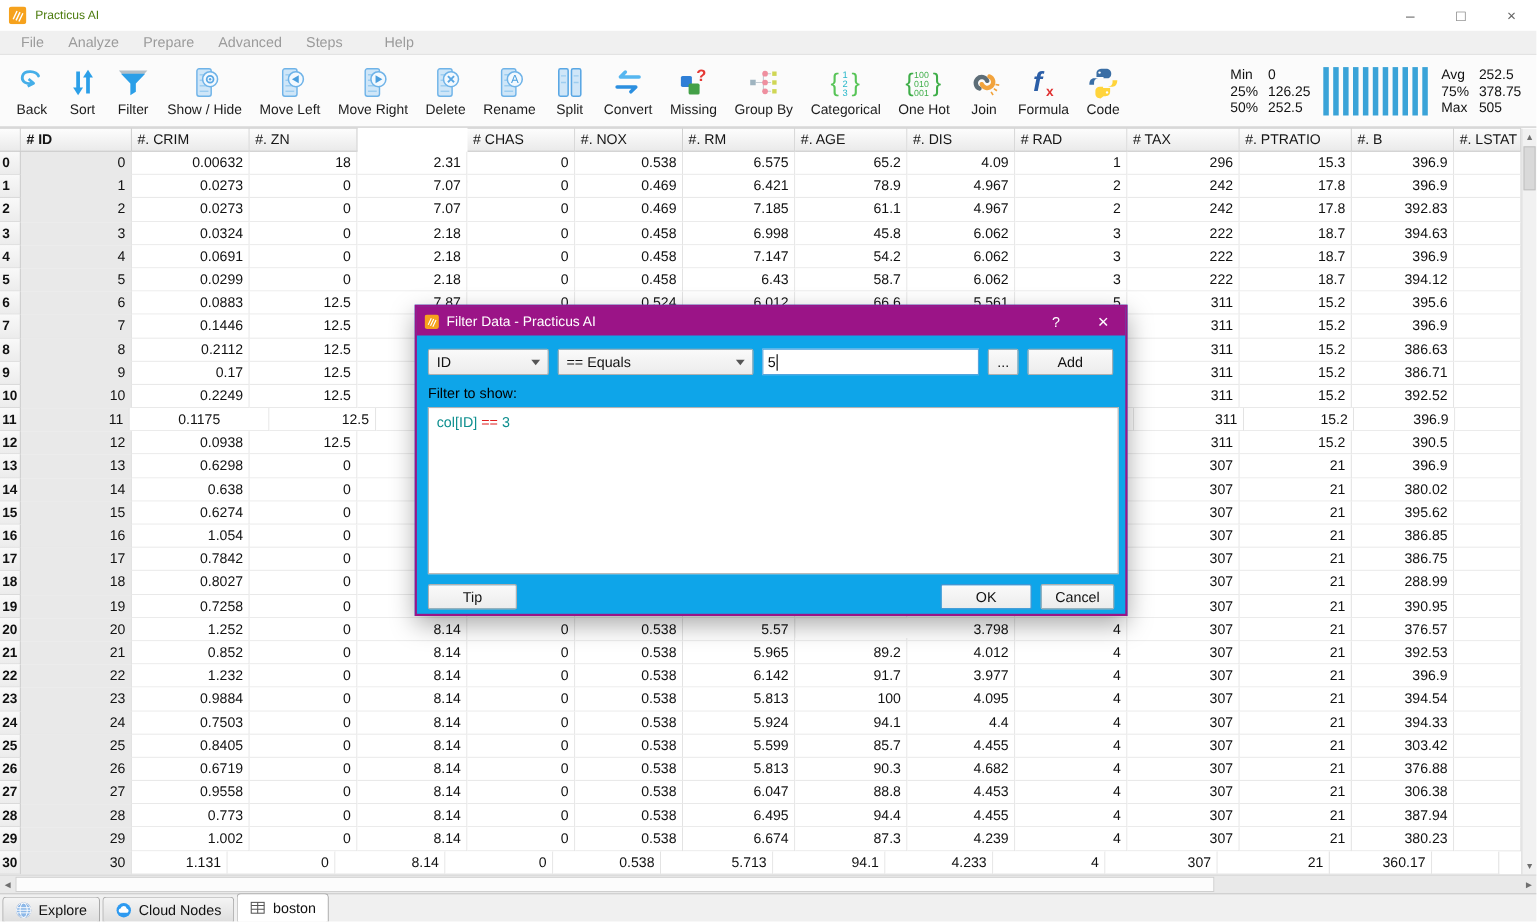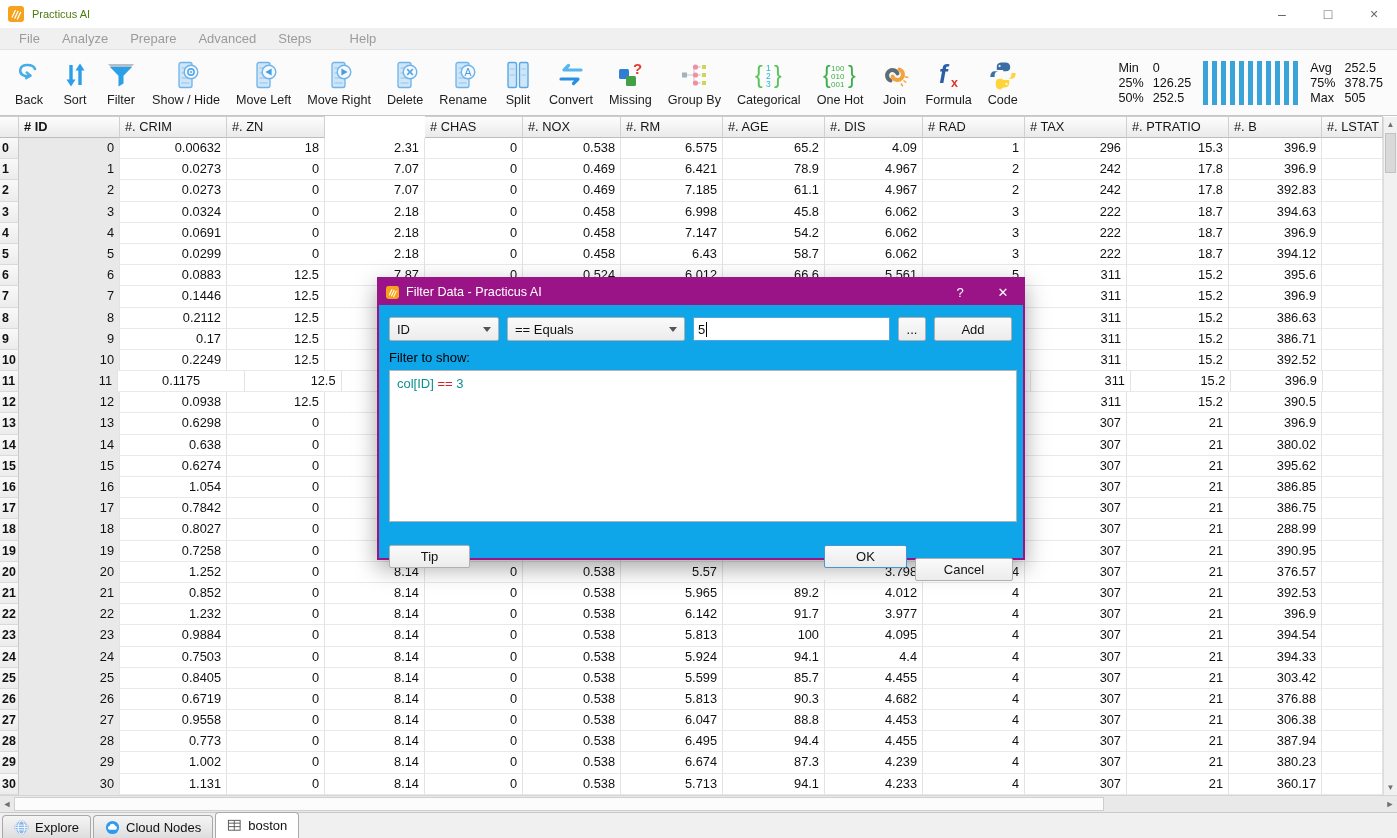--- a/index.html
+++ b/index.html
@@ -72,21 +72,21 @@
   .btn{height:24px;background:linear-gradient(#fafafa,#ececec);border:1px solid #b0b0b0;border-radius:2px;display:flex;align-items:center;justify-content:center;font-size:13px;box-sizing:border-box;}
   .btn.more{width:28px;}
   .btn.add{width:78px;}
   .dlg-label{margin:9px 0 5px 0;font-size:13px;color:#000;}
   .dlg-textarea{width:628px;height:152px;background:#fff;border:1px solid #b3b3b3;box-sizing:border-box;padding:5px 7px;font-size:13px;overflow:hidden;}
   .code-teal{color:#0e8f8f;}
   .code-red{color:#e02020;}
   .dlg-foot{display:flex;align-items:center;margin-top:9px;}
   .btn.tip{width:81px;height:23px;}
   .btn.ok{width:83px;height:23px;border:1px solid #4596d2;margin-left:auto;}
-  .btn.cancel{width:98px;height:23px;margin-left:8px;margin-top:27px;}
+  .btn.cancel{width:67px;height:23px;margin-left:8px;}
 </style>
 </head>
 <body>
 
 <div id="app">
 
   <div class="titlebar">
     <span class="logo"><svg width="16" height="16" viewBox="0 0 16 16">
           <rect width="16" height="16" rx="3" fill="#f6a21d"></rect>
           <path d="M4 11.5 L7.5 4 M6.6 12.5 L10.2 5 M9.2 13.5 L12.8 6" stroke="#fff" stroke-width="1.3" fill="none"></path>
@@ -874,21 +874,21 @@
           <span class="tcell" style="width: 98px;">4.239</span>
           <span class="tcell" style="width: 102px;">4</span>
           <span class="tcell" style="width: 102px;">307</span>
           <span class="tcell" style="width: 102px;">21</span>
           <span class="tcell" style="width: 93px;">380.23</span>
           <span class="tcell" style="width: 61px;"></span>
         </div>
         <div class="trow">
           <span class="rowhead" style="width: 19px;">30</span>
           <span class="tcell id-col" style="width: 101px;">30</span>
-          <span class="tcell" style="width: 107px;">1.131</span>
+          <span class="tcell" style="width: 87px;">1.131</span>
           <span class="tcell" style="width: 98px;">0</span>
           <span class="tcell" style="width: 100px;">8.14</span>
           <span class="tcell" style="width: 98px;">0</span>
           <span class="tcell" style="width: 98px;">0.538</span>
           <span class="tcell" style="width: 102px;">5.713</span>
           <span class="tcell" style="width: 102px;">94.1</span>
           <span class="tcell" style="width: 98px;">4.233</span>
           <span class="tcell" style="width: 102px;">4</span>
           <span class="tcell" style="width: 102px;">307</span>
           <span class="tcell" style="width: 102px;">21</span>

